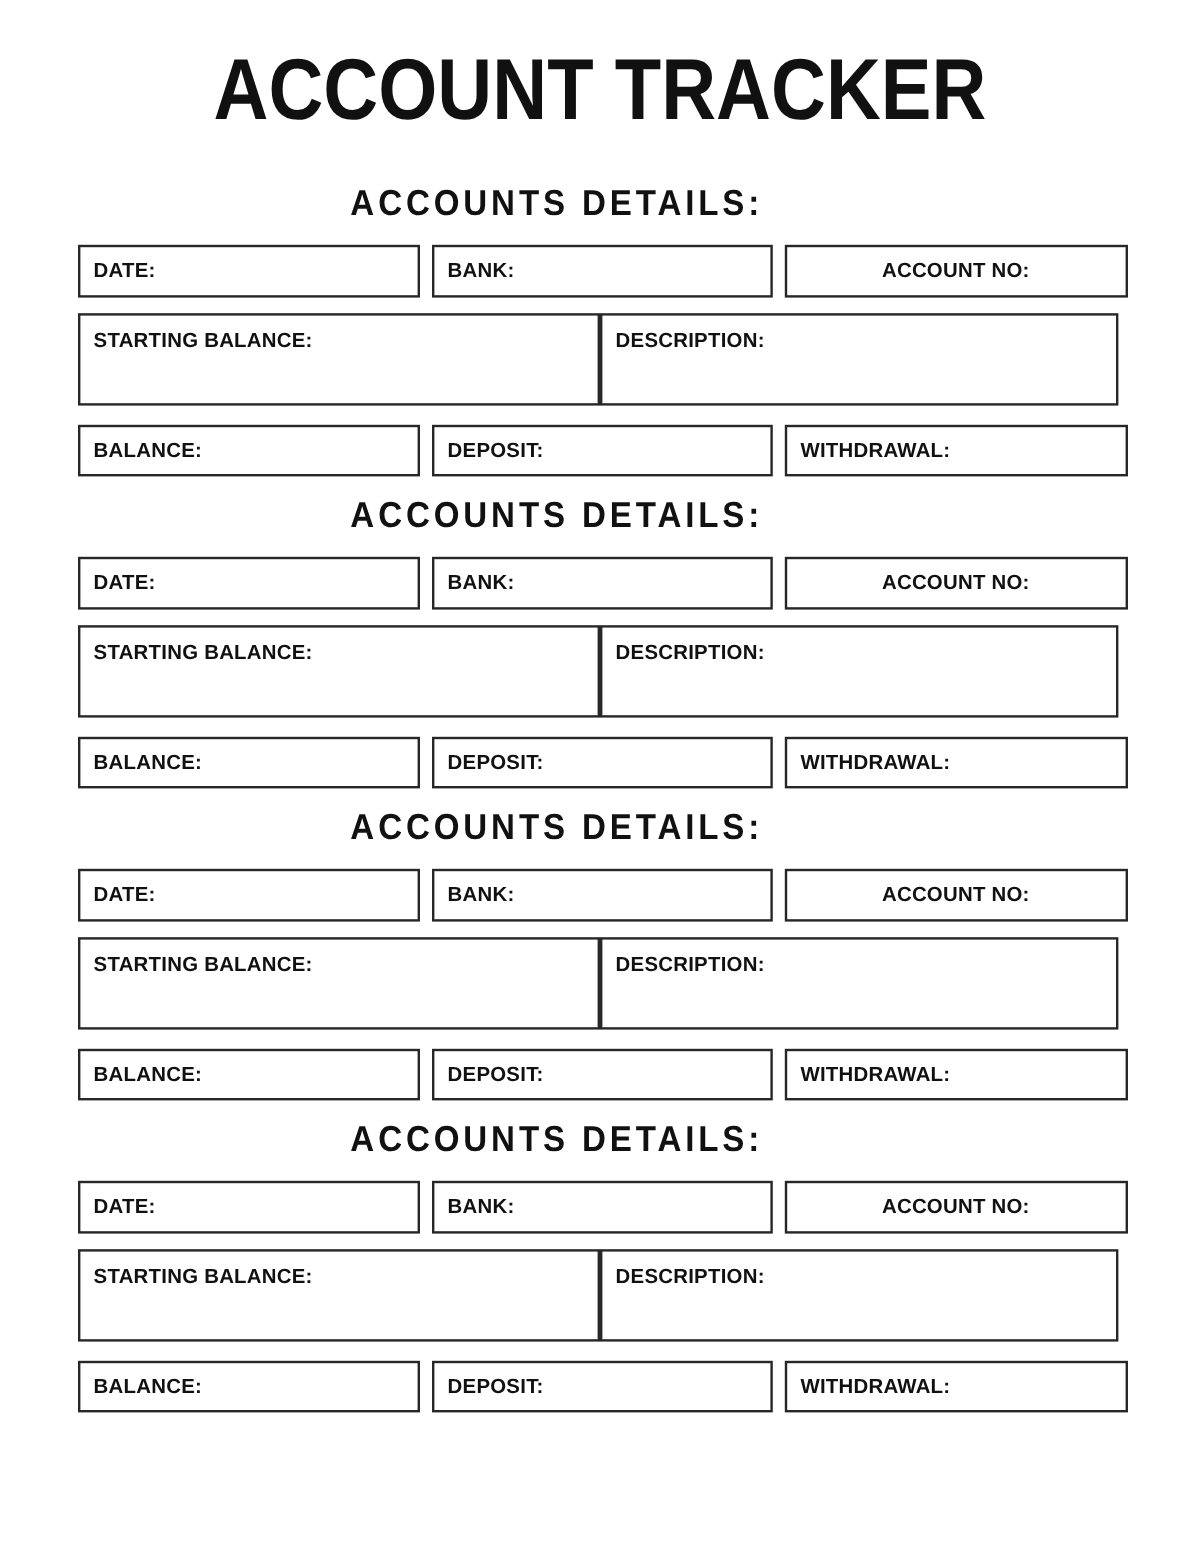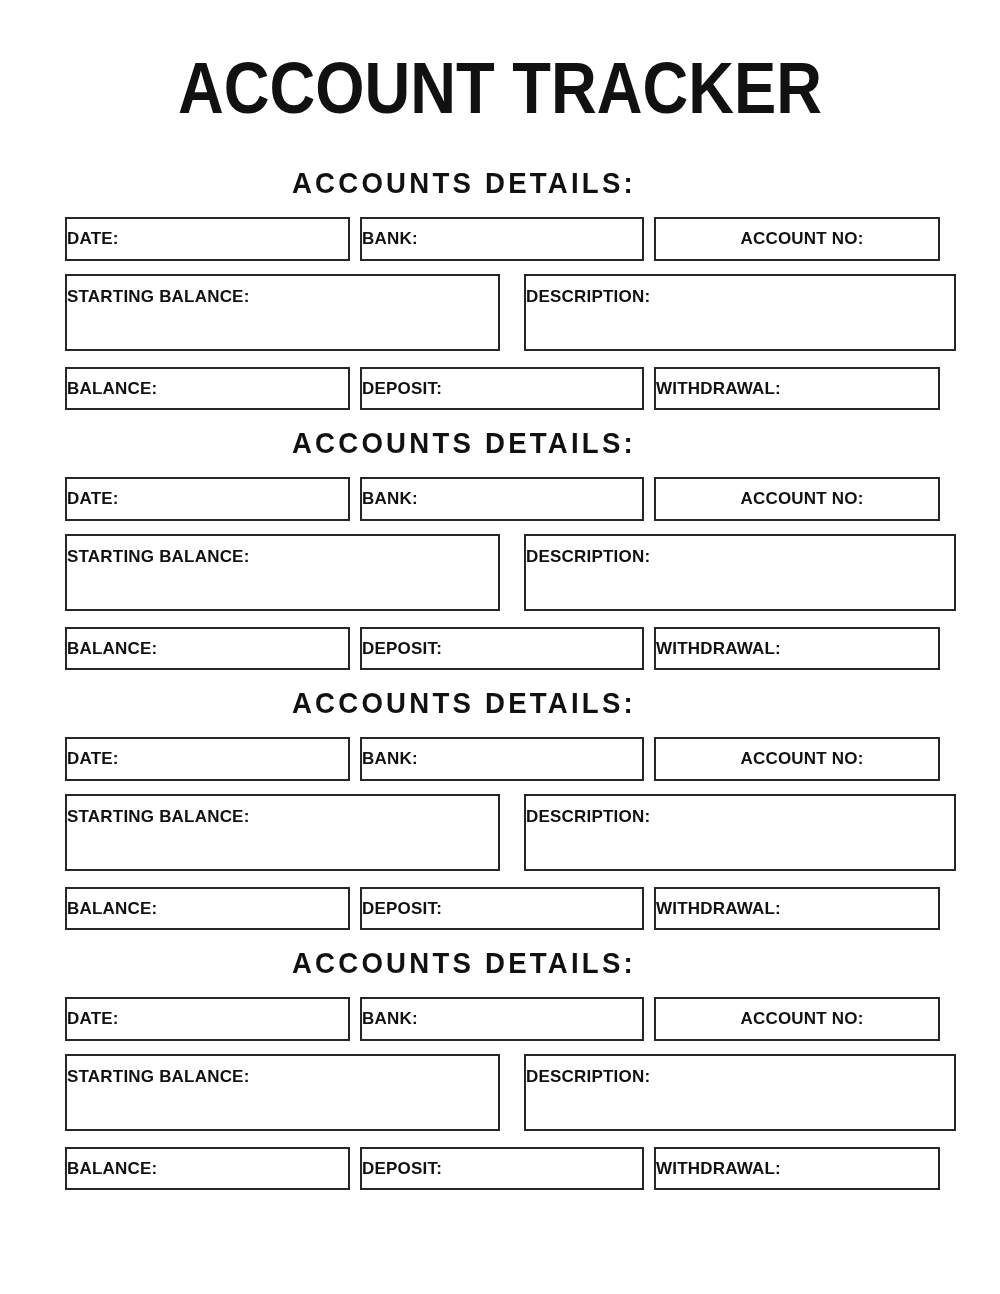--- a/index.html
+++ b/index.html
@@ -8,21 +8,21 @@
     background: #ffffff;
   }
   body {
     width: 1000px;
     height: 1294px;
     font-family: "Liberation Sans", sans-serif;
     color: #111111;
     overflow: hidden;
   }
   .page-title {
-    margin: 52px 0 41px 0;
+    margin: 39px 0 41px 0;
     text-align: center;
     font-size: 72px;
     font-weight: 900;
     line-height: 1;
     white-space: nowrap;
   }
   .page-title .squeeze {
     display: inline-block;
     transform: scaleX(0.88);
     transform-origin: center;
@@ -45,30 +45,30 @@
     transform: scaleX(0.92);
     transform-origin: center;
     letter-spacing: 3.5px;
   }
   .row {
     display: grid;
     gap: 10px;
     margin-bottom: 13px;
   }
   .row.cols3 { grid-template-columns: 285px 284px 286px; }
-  .row.cols2 { grid-template-columns: 435px 432px; gap: 24px; }
+  .row.cols2 { grid-template-columns: 435px 432px; gap: 0; }
   .row.r2 { margin-bottom: 16px; }
   .row.r3 { margin-bottom: 0; }
   .box {
     box-sizing: border-box;
     border: 2px solid #272727;
     background: #ffffff;
     display: flex;
     align-items: center;
-    padding: 0 0;
+    padding: 0 11px;
     font-size: 17px;
     font-weight: 700;
     letter-spacing: 0.2px;
     white-space: nowrap;
   }
   .r1 .box { height: 44px; }
   .r3 .box { height: 43px; align-items: center; }
   .r2 .box {
     height: 77px;
     align-items: flex-start;

